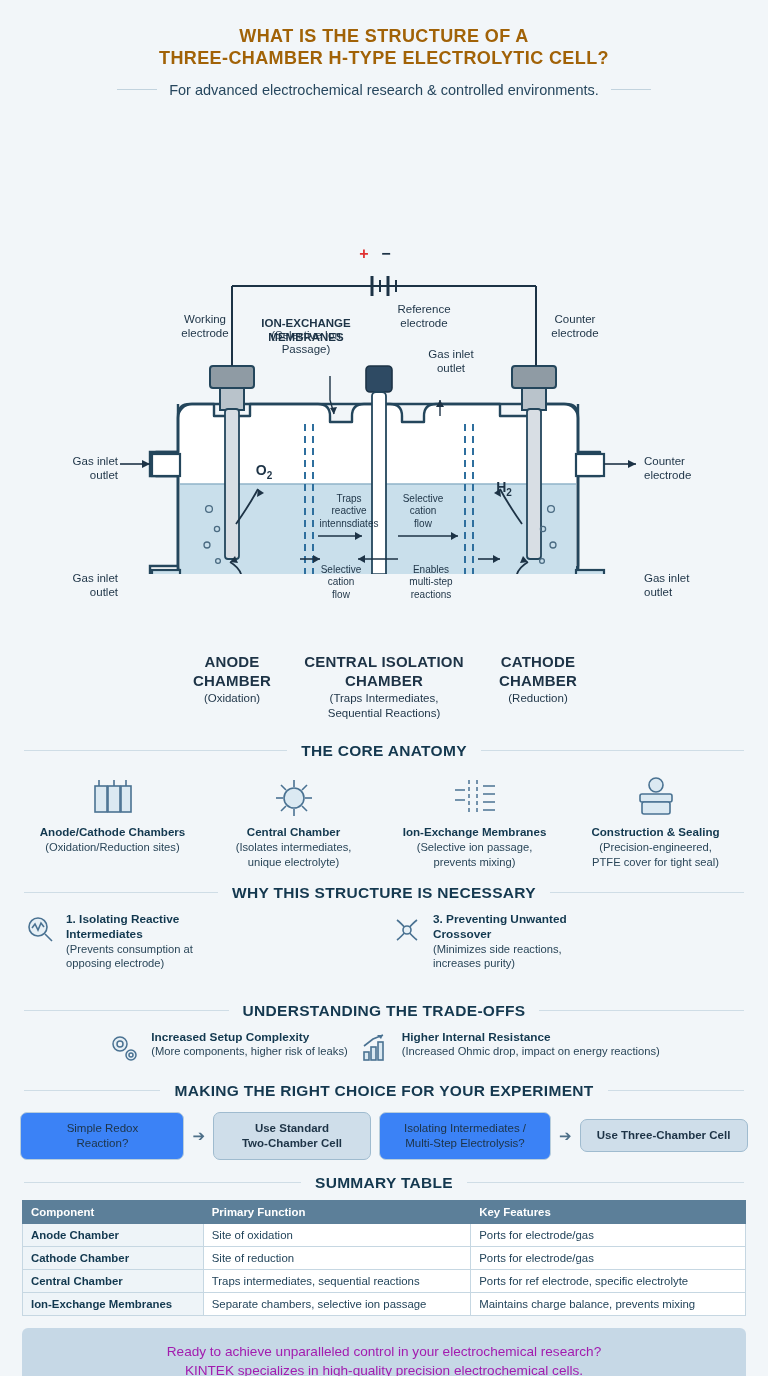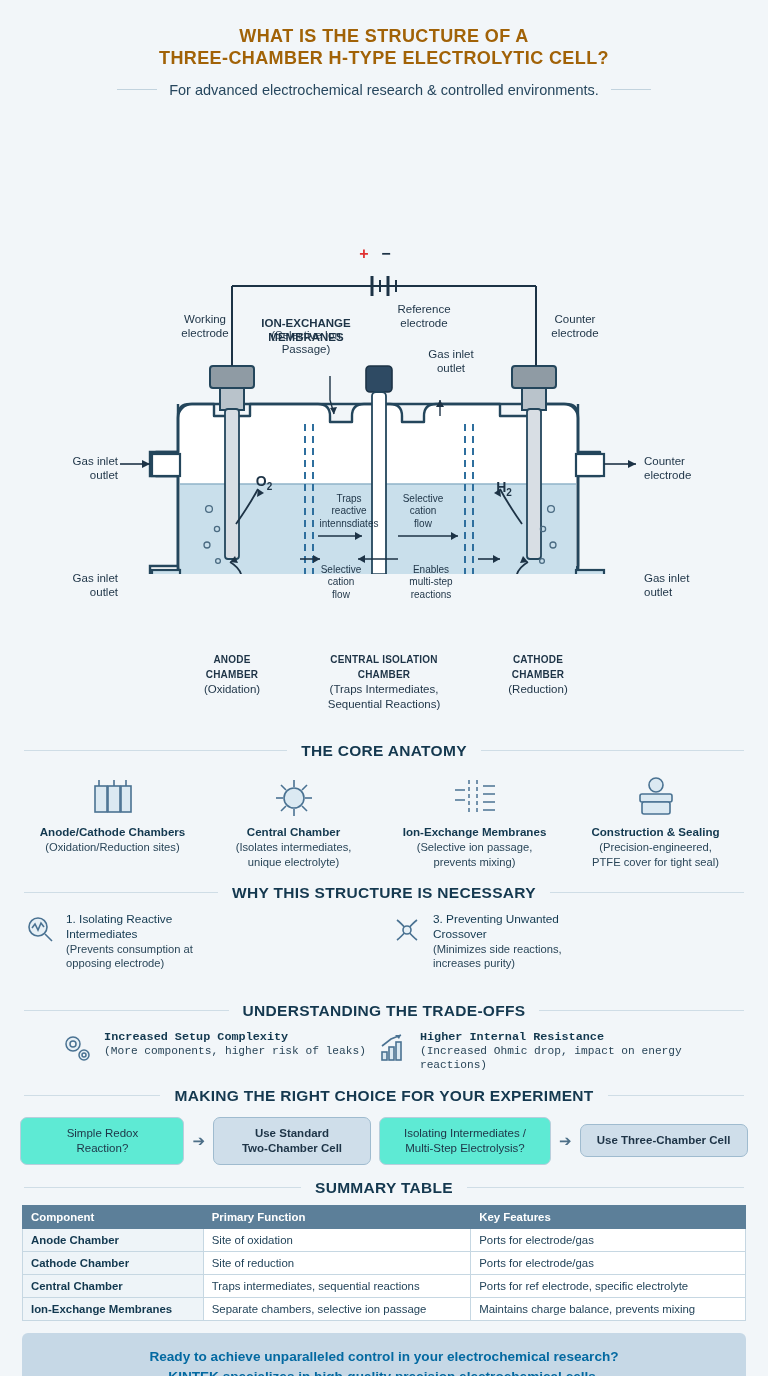--- a/index.html
+++ b/index.html
@@ -30,21 +30,21 @@
   
   .diagram { position:relative; width:768px; height:470px; margin-top:6px; }
   .diagram svg { display:block; }
   .dlabel {
     position:absolute; font-size:11.5px; color:#1d3346; line-height:1.25;
     text-align:center; white-space:pre-line;
   }
   .dlabel.bold { font-weight:bold; }
   .dlabel.small { font-size:10px; }
   .chamlabel { position:absolute; text-align:center; font-size:11.5px; line-height:1.3; }
-  .chamlabel b { font-weight:bold; font-size:10px; letter-spacing:.2px; }
+  .chamlabel b { font-weight:bold; font-size:15px; letter-spacing:.2px; }
 
   
   .sec-head {
     display:flex; align-items:center; justify-content:space-between; gap:14px;
     margin:0 24px;
   }
   .sec-head .rule { height:1px; background:#cfdde6; flex:1; }
   .sec-head h2 {
     margin:0; font-size:15.5px; font-weight:bold; color:#14384f;
     letter-spacing:.3px; white-space:nowrap;
@@ -54,34 +54,34 @@
   .anatomy { display:flex; padding:10px 22px 0; gap:0; }
   .anat-item { flex:1; text-align:center; }
   .anat-icon { height:48px; display:flex; align-items:flex-end; justify-content:center; }
   .anat-title { font-size:11.6px; font-weight:bold; margin-top:7px; color:#12384f; line-height:1.25; }
   .anat-sub { font-size:11.2px; color:#2a4659; line-height:1.3; margin-top:1px; }
 
   
   .why { display:flex; padding:10px 24px 0; gap:14px; }
   .why-item { flex:1; display:flex; gap:8px; }
   .why-icon { flex:0 0 34px; padding-top:2px; }
-  .why-title { font-size:11.8px; font-weight:normal; color:#12384f; line-height:1.28; }
+  .why-title { font-size:11.8px; font-weight:bold; color:#12384f; line-height:1.28; }
   .why-sub { font-size:11.2px; color:#2a4659; line-height:1.3; }
 
   
-  .tradeoffs { display:flex; padding:10px 20px 0; gap:11px; justify-content:center;font-family:Liberation Mono, monospace; }
+  .tradeoffs { display:flex; padding:10px 20px 0; gap:11px; justify-content:center; }
   .to-item { display:flex; gap:9px; max-width:330px; }
   .to-icon { flex:0 0 34px; padding-top:2px; }
   .to-title { font-size:11.8px; font-weight:bold; color:#12384f; }
   .to-sub { font-size:11.2px; color:#2a4659; line-height:1.3; }
 
   
   .flow { display:flex; align-items:center; justify-content:center; gap:8px; padding:12px 18px 0; }
   .flow-box {
-    border:1px solid #b9cedc; border-radius:7px; background:#5eead4;
+    border:1px solid #b9cedc; border-radius:7px; background:#3b82f6;
     padding:8px 10px; font-size:11.5px; text-align:center; line-height:1.3;
     color:#1d3346;
   }
   .flow-box.accent { background:#cfdeea; border-color:#9fbbcf; font-weight:bold; }
   .flow-arrow { color:#4d6f88; font-size:15px; line-height:1; }
 
   
   .tbl-wrap { padding:8px 22px 0; }
   table { width:100%; border-collapse:collapse; font-size:11.4px; }
   thead th {
@@ -89,21 +89,21 @@
     padding:5px 8px; border:1px solid #5c7f99;
   }
   tbody td { border:1px solid #c6d7e2; padding:5px 8px; background:#ffffff; color:#23445a; }
   tbody td.first { font-weight:bold; background:#eef4f8; color:#12384f; }
 
   
   .cta {
     margin:12px 22px 0; background:#c6d8e6; border-radius:6px;
     padding:14px 16px 16px; text-align:center;
   }
-  .cta-l1 { font-size:13.6px; font-weight:bold; color:#0369a1; line-height:1.45; }
+  .cta-l1 { font-size:13.6px; font-weight:normal; color:#a21caf; line-height:1.45; }
 </style>
 </head>
 <body>
 
 <div class="page">
 
   <div class="header">
     <div class="title">
       <span>WHAT IS THE STRUCTURE OF A</span>
       <span class="l2">THREE-CHAMBER H-TYPE ELECTROLYTIC CELL?</span>
@@ -243,21 +243,21 @@
 
     <div class="dlabel" style="left:24px; top:350px; width:94px; text-align:right;">Gas inlet
 outlet</div>
     <div class="dlabel" style="left:24px; top:467px; width:94px; text-align:right;">Gas inlet
 outlet</div>
     <div class="dlabel" style="left:644px; top:350px; width:100px; text-align:left;">Counter
 electrode</div>
     <div class="dlabel" style="left:644px; top:467px; width:100px; text-align:left;">Gas inlet
 outlet</div>
 
-    <div class="dlabel bold" style="left:244px; top:352px; width:40px; font-size:14px;">
+    <div class="dlabel bold" style="left:244px; top:341px; width:40px; font-size:14px;">
       <span>O</span><sub style="font-size:10px;">2</sub>
     </div>
     <div class="dlabel bold" style="left:484px; top:358px; width:40px; font-size:14px;">
       <span>H</span><sub style="font-size:10px;">2</sub>
     </div>
 
     <div class="dlabel small" style="left:315px; top:389px; width:68px;">Traps
 reactive
 intennsdiates</div>
     <div class="dlabel small" style="left:392px; top:389px; width:62px;">Selective

